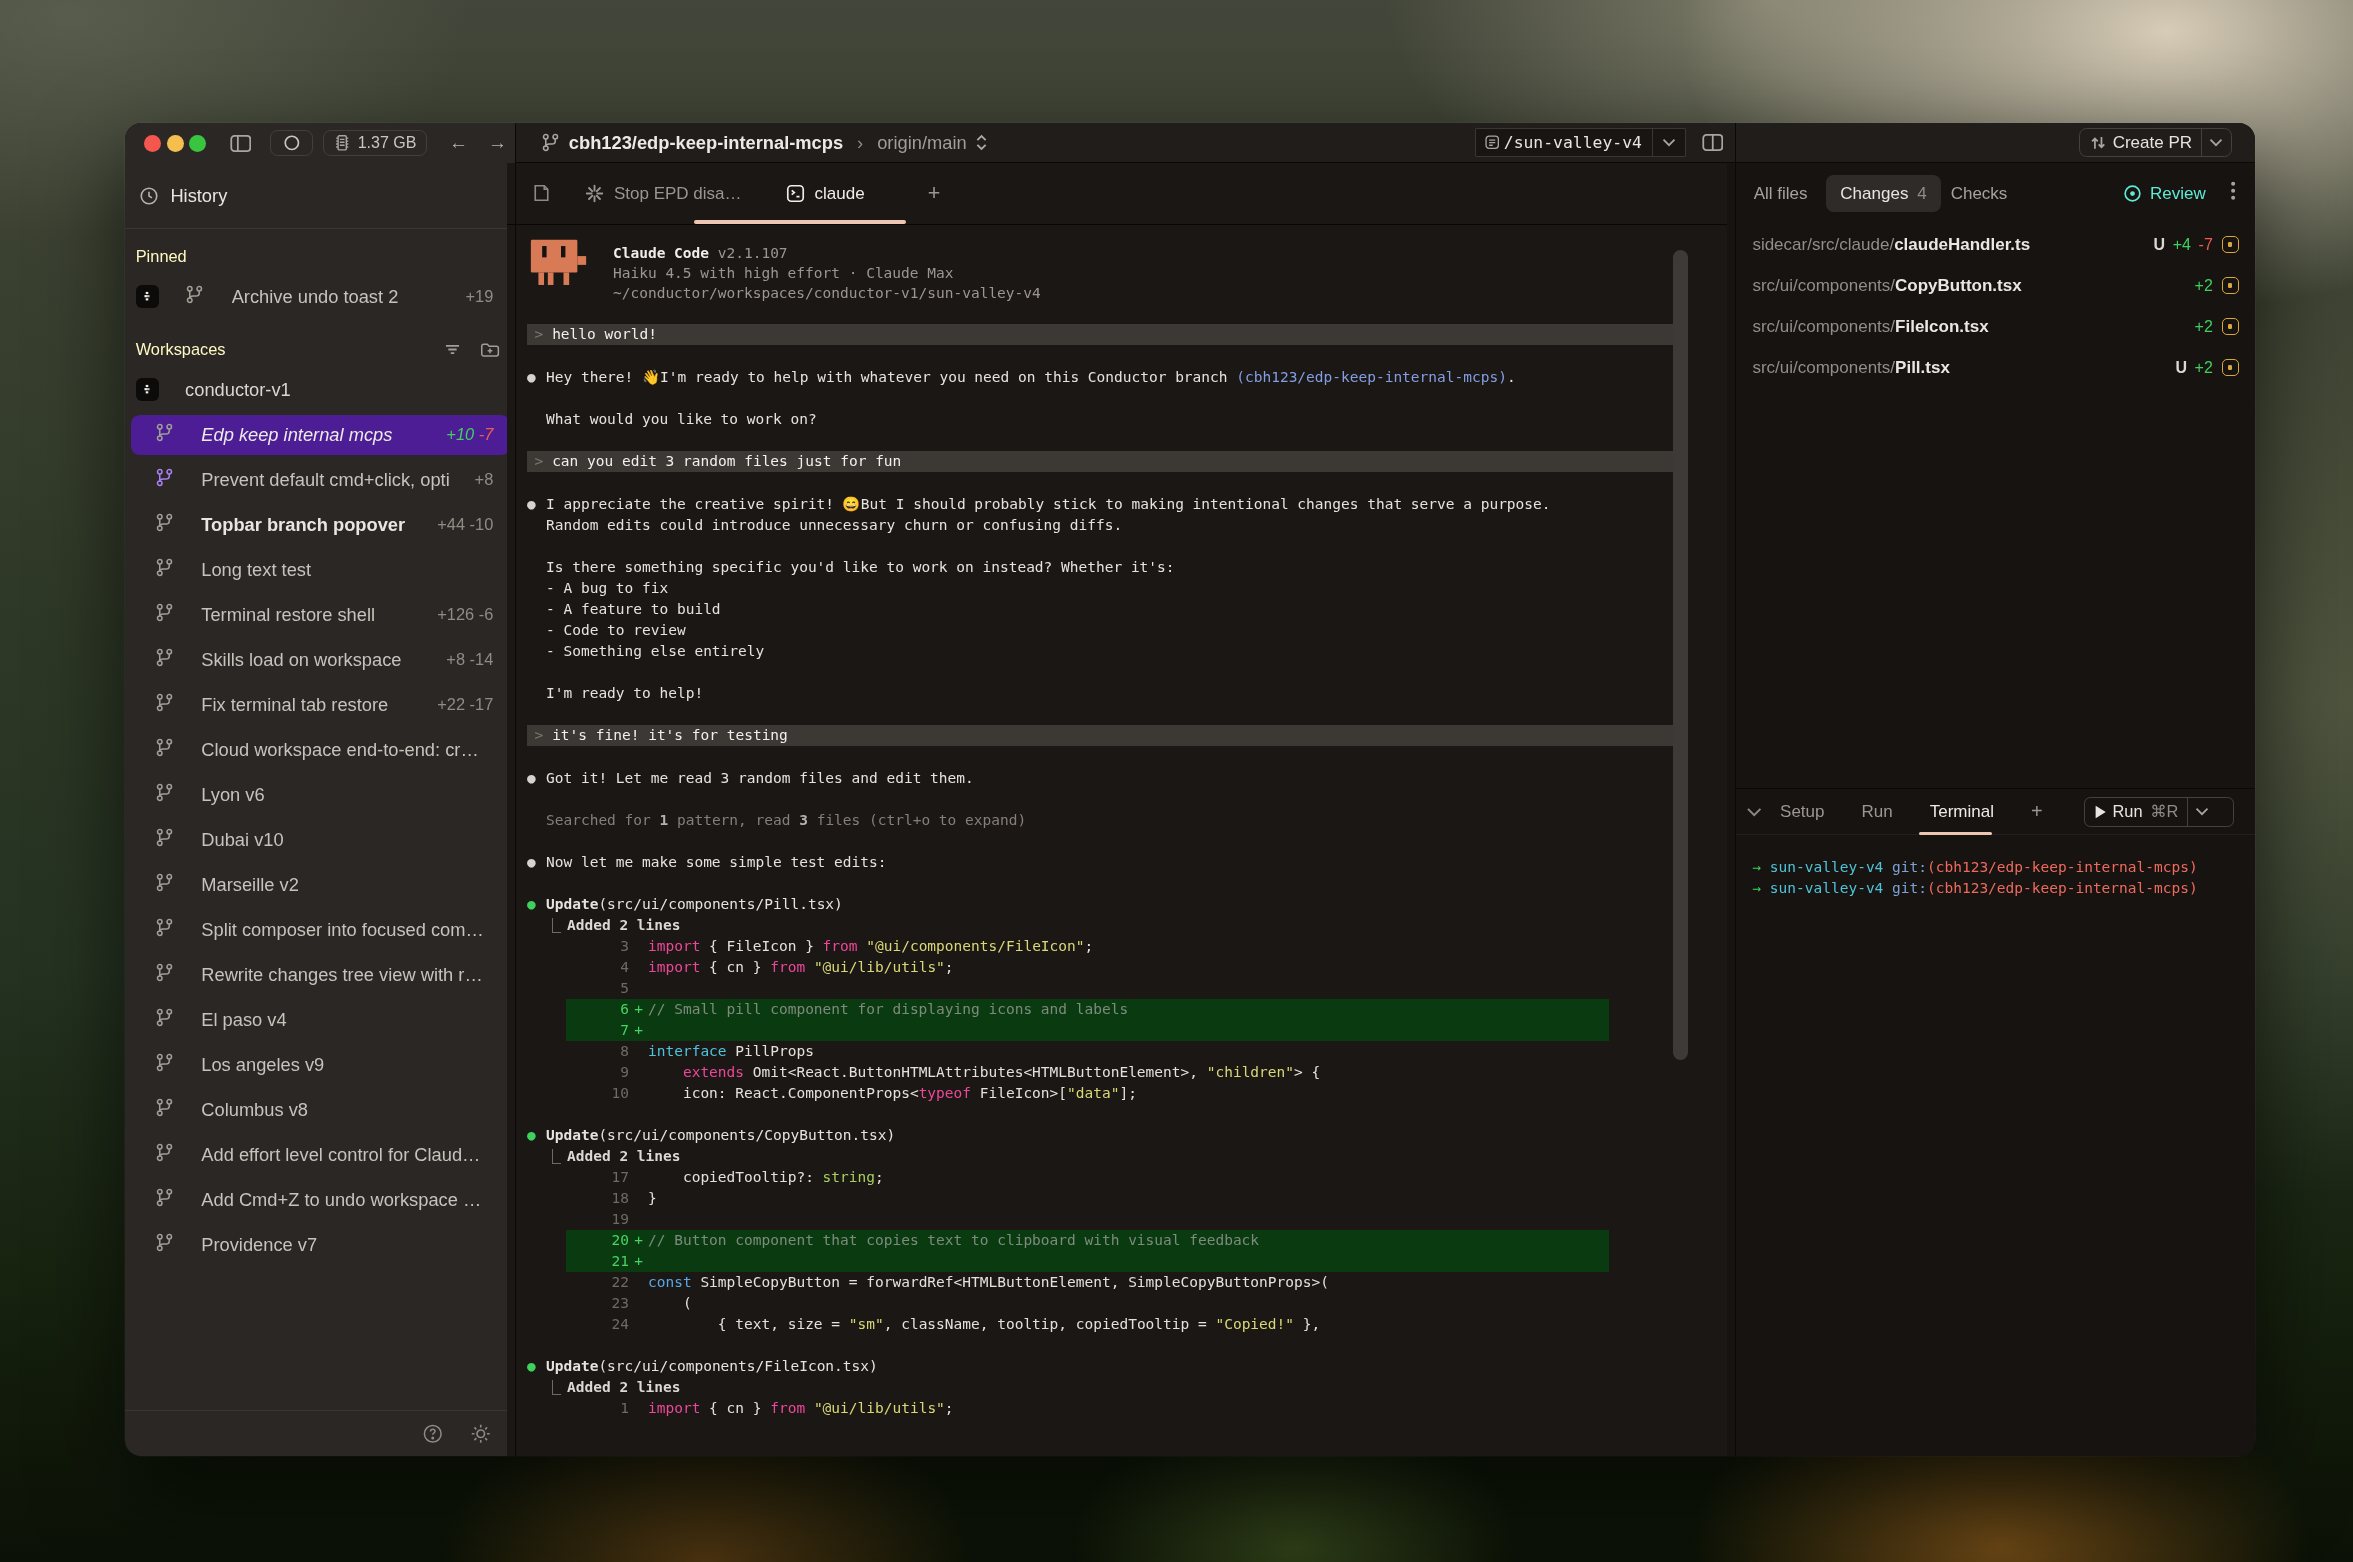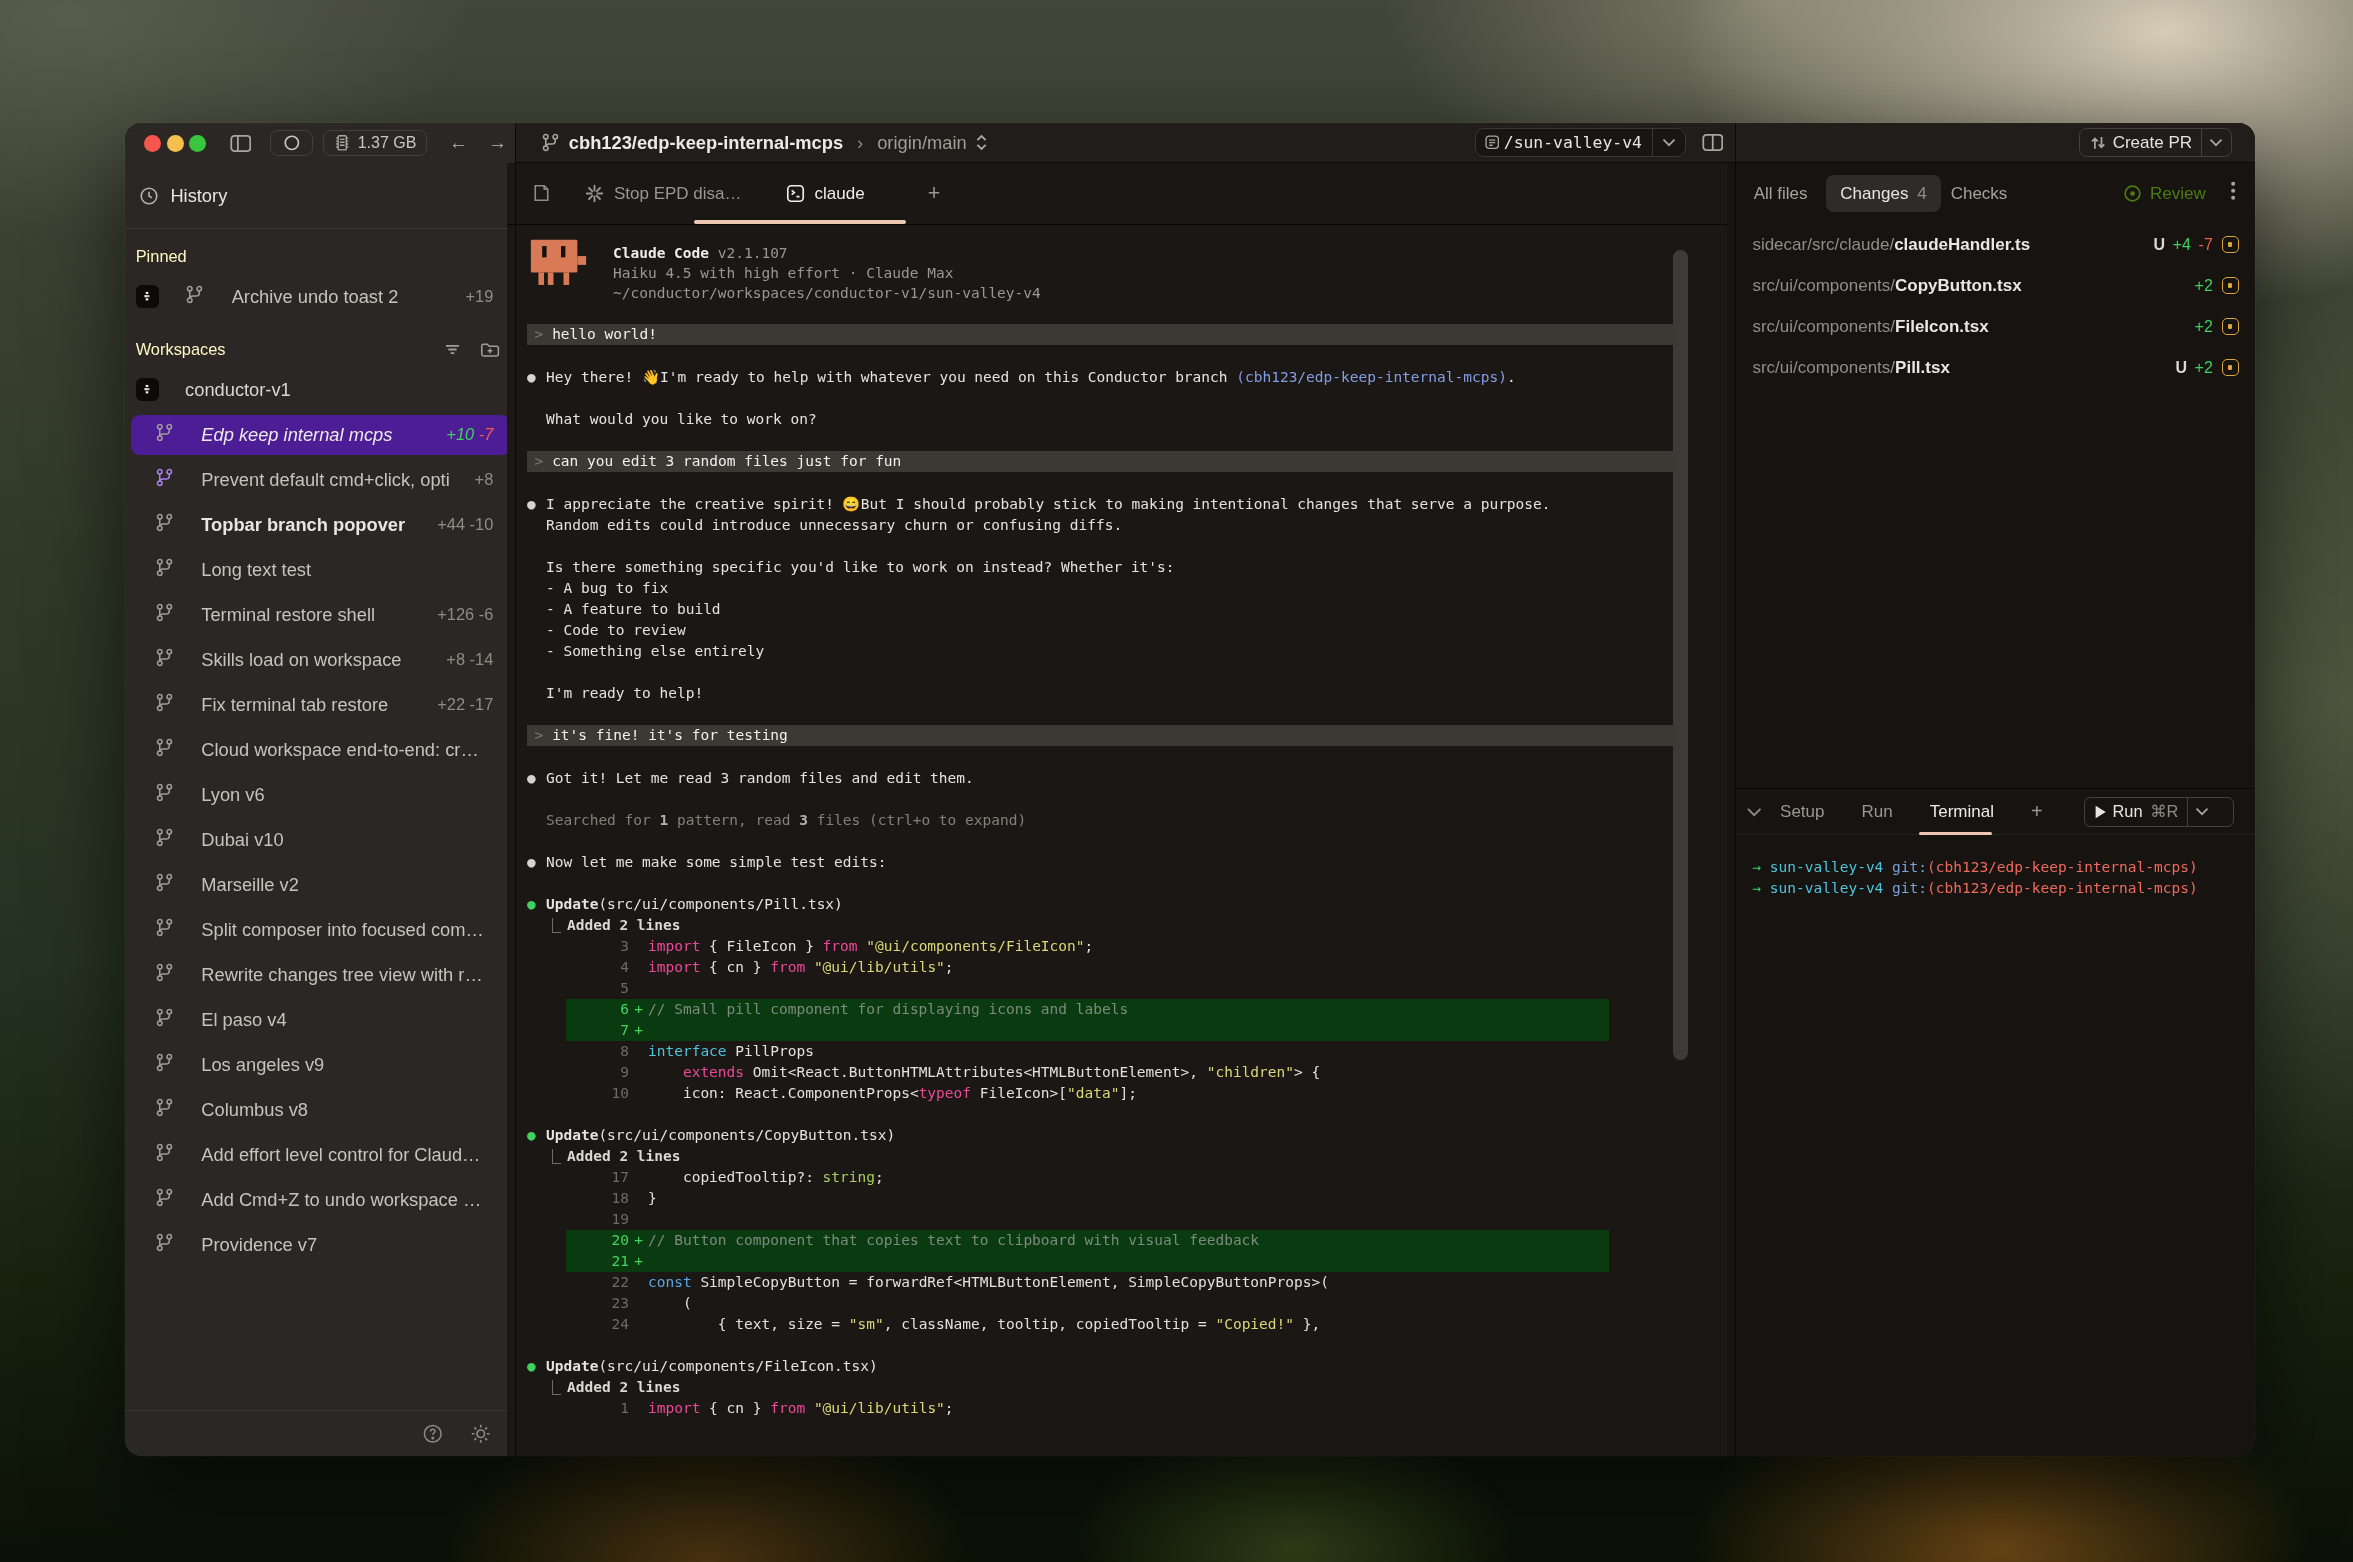--- a/index.html
+++ b/index.html
@@ -27,21 +27,21 @@
   .tb-center { width:1220px; background:#211d1a; border-bottom:1.3px solid #0b0907; display:flex; align-items:center; padding:0 12.6px 0 25px; flex:none; }
   .tb-right { flex:1; background:#211d1a; border-bottom:1.3px solid #0b0907; display:flex; align-items:center; justify-content:flex-end; padding-right:23px; }
   .light { width:17px; height:17px; border-radius:50%; margin-right:5.7px; }
   .l-red{background:#f5564e;} .l-yellow{background:#f5bf4f;} .l-green{background:#39c53f;}
   .tb-icon { color:#a9a59f; display:inline-flex; align-items:center; }
   .pillbtn { display:inline-flex; align-items:center; border:1.3px solid #434039; border-radius:7.6px; height:26.5px; padding:0 10px; color:#c9c6c1; }
   .tb-arrows { color:#b9b5af; font-size:19px; letter-spacing:0; }
   .repo { color:#eceae6; font-weight:bold; font-size:18.3px; margin-left:8.8px; }
   .crumb-sep { color:#8f8b85; font-size:18.3px; margin:0 14px; }
   .remote { color:#a19d97; font-size:18.3px; margin-right:7.6px; }
-  .ws-pill { display:inline-flex; align-items:center; background:#191512; border:1.3px solid #3a3733; border-radius:9px; height:29px; margin-left:auto; overflow:hidden; }
+  .ws-pill { display:inline-flex; align-items:center; background:#191512; border:1.3px solid #3a3733; border-radius:1px; height:29px; margin-left:auto; overflow:hidden; }
   .ws-pill .txt { font-size:16.4px; color:#e8e5e1; padding:0 10px 0 3.8px; }
   .ws-pill .chev { border-left:1.3px solid #3a3733; height:100%; display:flex; align-items:center; padding:0 8.8px; color:#a9a59f; }
   .createpr { display:inline-flex; align-items:center; border:1.3px solid #45413c; border-radius:7.6px; height:29px; color:#e6e3df; font-size:17px; }
   .createpr .lbl { padding:0 8.8px 0 6.3px; }
   .createpr .chev { border-left:1.3px solid #45413c; height:100%; display:flex; align-items:center; padding:0 7.6px; color:#a9a59f; }
 
   
   .sidebar { position:absolute; top:40px; left:0; width:391px; bottom:0; background:#2b2724; }
   .center { position:absolute; top:40px; left:382px; width:1220px; bottom:0; background:#1b1714; }
   .rightpanel { position:absolute; top:40px; left:1611px; right:0; bottom:0; background:#161310; }
@@ -106,21 +106,21 @@
   .dl.added .num { color:#46d364; }
   .tk-p { color:#e4e1dc; } .tk-kw { color:#ec4899; } .tk-str { color:#d9d877; }
   .tk-cmt { color:#7d8a7d; } .tk-type { color:#4dc4dc; } .tk-const { color:#5aa7e8; } .tk-grn { color:#a8cf5f; }
   .chat-sb { position:absolute; left:1166px; top:87px; width:15px; height:810px; border-radius:7.6px; background:#3e3a37; z-index:6; }
 
   
   .rp-tabs { height:61px; display:flex; align-items:center; padding:0 19px 0 17.7px; font-size:17px; color:#a6a29c; }
   .rp-tab { margin-right:8.8px; }
   .rp-pill { background:#2f2b28; border-radius:7.6px; height:37px; display:flex; align-items:center; padding:0 14px; color:#e8e5e1; margin:0 10px; }
   .rp-pill .cnt { color:#8f8b85; margin-left:8.8px; }
-  .rp-review { margin-left:auto; display:flex; align-items:center; color:#4d7c0f; }
+  .rp-review { margin-left:auto; display:flex; align-items:center; color:#5eead4; }
   .rp-review svg { margin-right:7.6px; }
   .rp-more { margin-left:24px; color:#a6a29c; }
   .file-row { height:41px; display:flex; align-items:center; padding:0 16.4px; font-size:17px; }
   .file-row .dir { color:#918d87; white-space:nowrap; }
   .file-row .fname { color:#e9e7e3; font-weight:bold; white-space:nowrap; }
   .file-row .right { margin-left:auto; display:flex; align-items:center; font-size:16px; }
   .file-row .u { color:#dcd9d4; font-weight:bold; margin-left:7.6px; }
   .file-row .g { color:#3fd15e; margin-left:7.6px; } .file-row .r { color:#f05b51; margin-left:7.6px; }
   .fbadge { width:17px; height:17px; border:1.9px solid #daa73d; border-radius:5px; margin-left:8.8px; position:relative; flex:none; }
   .fbadge::after { content:""; position:absolute; left:50%; top:50%; width:4.4px; height:4.4px; margin:-2.2px 0 0 -2.2px; border-radius:1.3px; background:#daa73d; }

